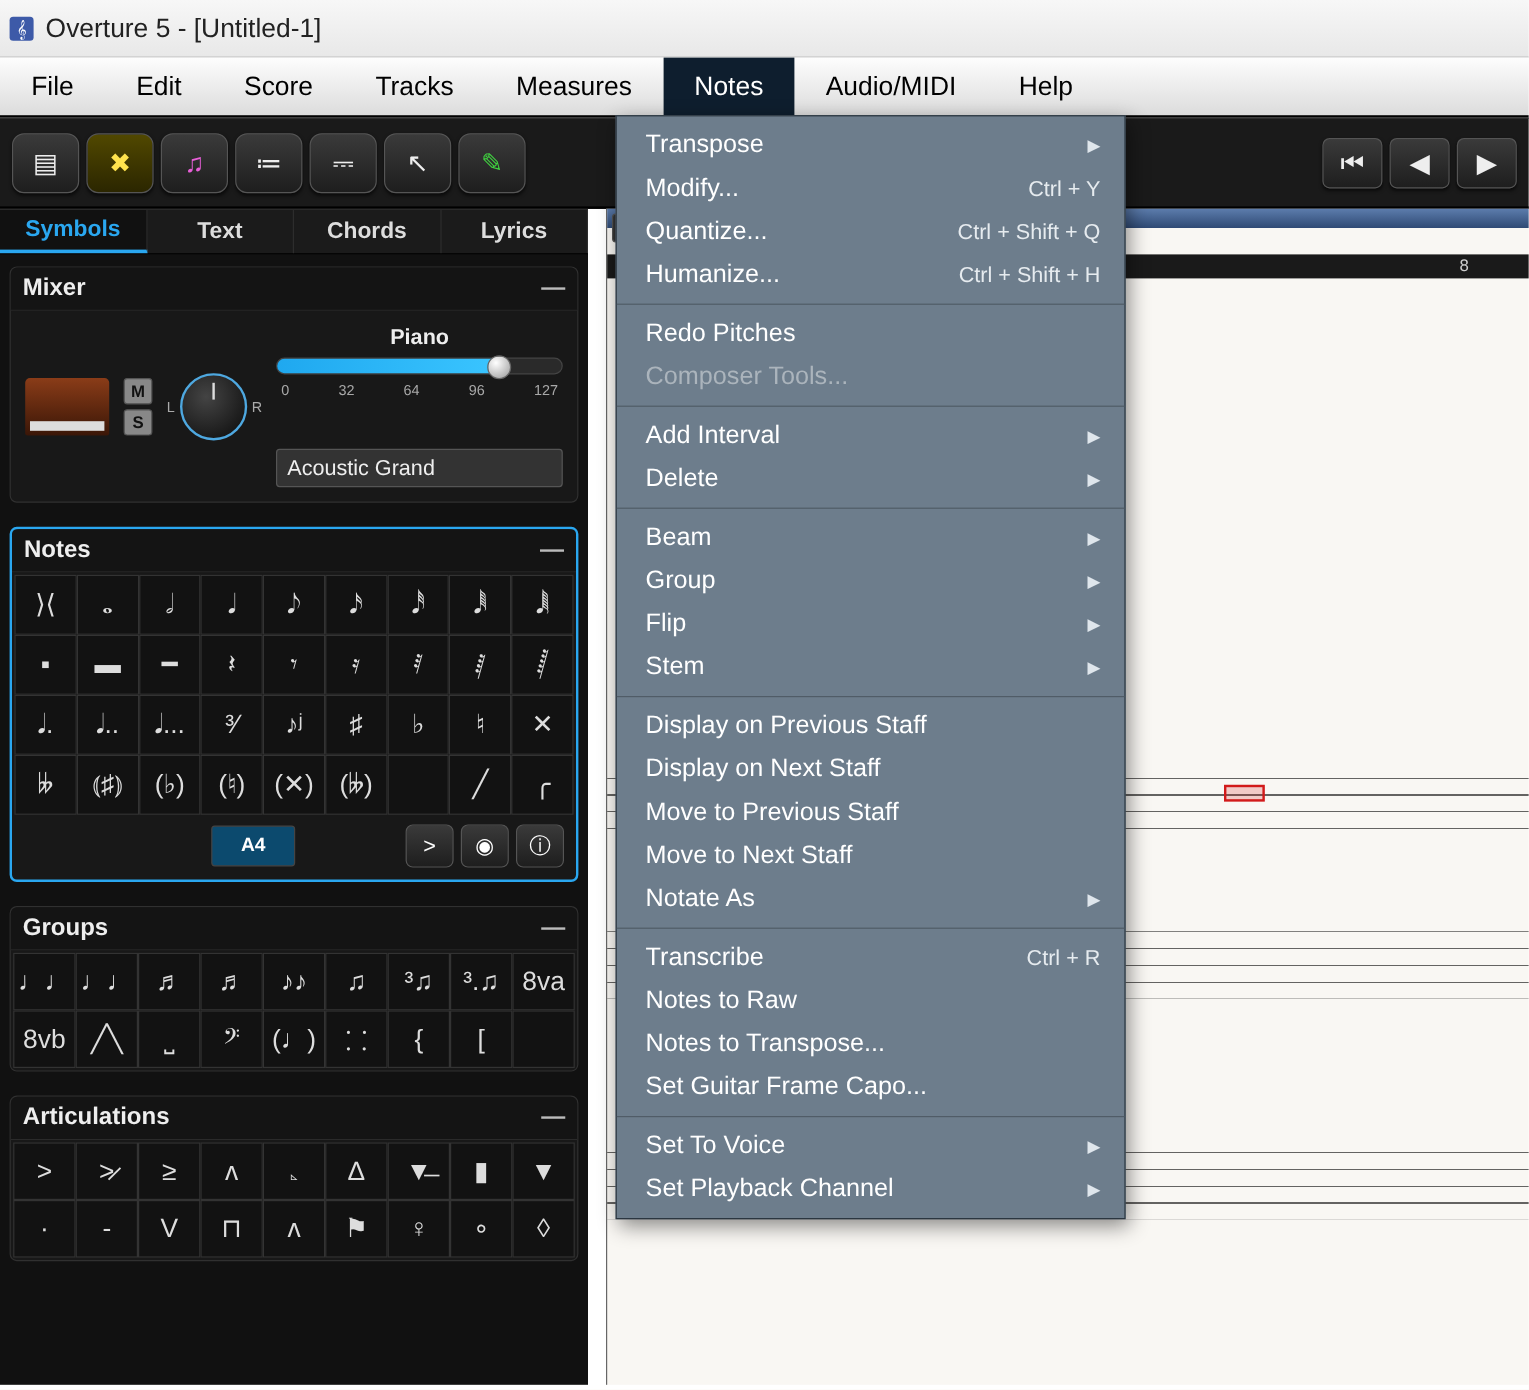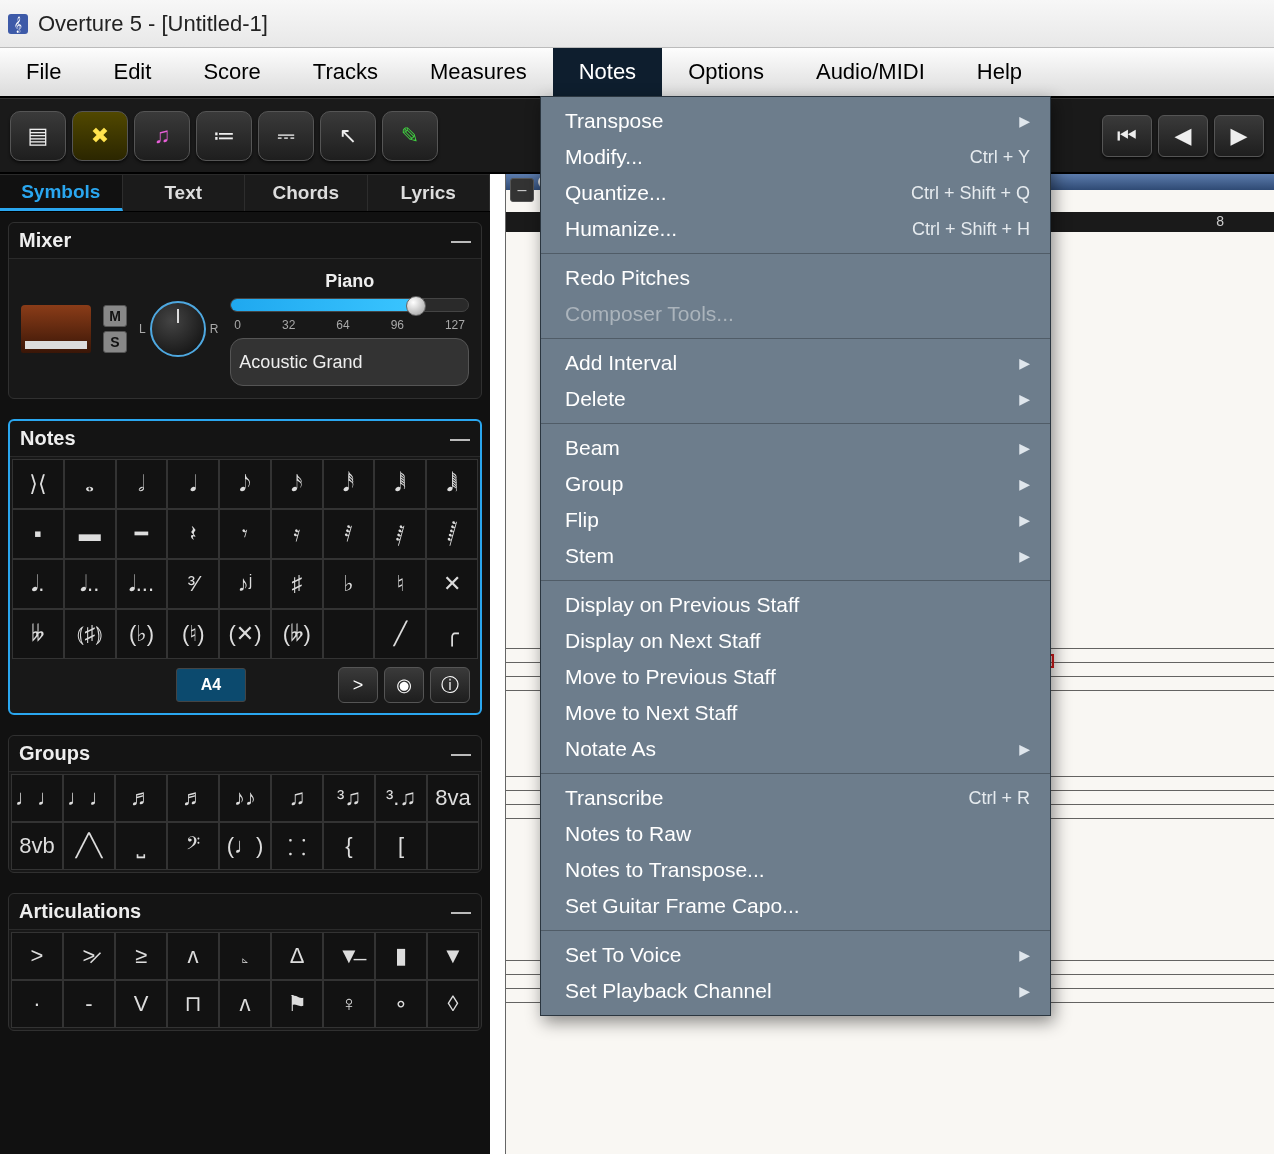--- a/index.html
+++ b/index.html
@@ -41,40 +41,40 @@
   .msbtn { width:24px; height:22px; background:#888; border:1px solid #555; border-radius:3px; font-size:14px; font-weight:700; color:#111; display:flex; align-items:center; justify-content:center; cursor:pointer; }
   .knob-wrap { display:flex; align-items:center; gap:4px; color:#aaa; font-size:12px; }
   .knob { width:56px; height:56px; border-radius:50%; background:radial-gradient(circle at 38% 34%, #444,#0a0a0a); border:2px solid #4ea8e0; position:relative; }
   .knob::after { content:""; position:absolute; left:50%; top:6px; width:2px; height:14px; background:#ddd; transform:translateX(-50%); }
   .mixer-right { flex:1; display:flex; flex-direction:column; gap:6px; }
   .mixer-right .label { text-align:center; font-size:18px; font-weight:600; color:#eee; }
   .volume { height:14px; background:#2a2a2a; border:1px solid #444; border-radius:8px; position:relative; }
   .volume::before { content:""; position:absolute; left:0; top:0; height:100%; width:78%; background:linear-gradient(90deg,#1fa8ef,#3ac5ff); border-radius:8px 0 0 8px; }
   .volume .thumb { position:absolute; left:calc(78% - 10px); top:-3px; width:20px; height:20px; background:radial-gradient(circle at 35% 30%,#fff,#999); border-radius:50%; border:1px solid #666; }
   .ticks { display:flex; justify-content:space-between; font-size:12px; color:#a8a8a8; padding:0 4px; }
-  .preset { height:48px; background:#333; border:1px solid #555; border-radius:13px; display:flex; align-items:center; padding:0 8px; font-size:18px; color:#eee; }
+  .preset { height:32px; background:#333; border:1px solid #555; border-radius:3px; display:flex; align-items:center; padding:0 8px; font-size:18px; color:#eee;margin-top:36px; }
 
   .grid { display:grid; grid-template-columns: repeat(9, 1fr); gap:0; padding:2px; }
   .cell { height:50px; background:#121212; border:1px solid #333; color:#ddd; display:flex; align-items:center; justify-content:center; font-size:22px; cursor:pointer; }
   .notes-footer { display:flex; align-items:center; gap:6px; padding:6px 10px 10px; }
   .a4 { width:70px; height:34px; background:#0c4a6e; border:1px solid #444; border-radius:3px; display:flex; align-items:center; justify-content:center; color:#fff; font-weight:700; cursor:pointer; }
   .sqbtn { width:40px; height:36px; background:linear-gradient(#3a3a3a,#1e1e1e); border:1px solid #555; border-radius:6px; color:#fff; display:flex; align-items:center; justify-content:center; font-size:18px; cursor:pointer; }
 
   .agrid .cell { height:48px; }
 
   .rightpane { flex:1; background:#f9f7f3; position:relative; border-left:1px solid #666; }
   .ruler { position:absolute; top:38px; left:0; right:0; height:20px; background:#1a1a1a; color:#ccc; font-size:14px; display:flex; align-items:center; }
   .ruler .tick8 { position:absolute; right:50px; top:1px; }
   .ruler-collapse { position:absolute; left:4px; top:4px; width:24px; height:24px; background:#333; border:1px solid #555; border-radius:3px; color:#ccc; text-align:center; line-height:22px; cursor:pointer; font-size:16px; }
   .hbar { position:absolute; top:0; left:0; right:0; height:16px; background:linear-gradient(#5c7cac,#2f4a74); }
   .hbar .thumb { position:absolute; top:2px; left:32px; width:12px; height:12px; border-radius:50%; background:radial-gradient(circle at 35% 30%,#fff,#888); }
   .redmark { position:absolute; top:480px; right:220px; width:34px; height:14px; border:2px solid #d21a1a; background:rgba(210,26,26,.2); }
 
   
-  .dropdown { position:absolute; left:540px; top:96px; width:511px; background:#6d7d8c; border:1px solid #2b3640; box-shadow:3px 6px 16px rgba(0,0,0,.45); z-index:100; }
+  .dropdown { position:absolute; left:513px; top:96px; width:425px; background:#6d7d8c; border:1px solid #2b3640; box-shadow:3px 6px 16px rgba(0,0,0,.45); z-index:100; }
   .dd-section { border-bottom:1px solid #505c67; padding:6px 0; }
   .dd-section:last-child { border-bottom:none; }
   .dd-item { height:36px; display:flex; align-items:center; justify-content:space-between; padding:0 20px 0 24px; color:#fff; font-size:21px; cursor:pointer; }
   .dd-item.disabled { color:#abb4bc; }
   .dd-item .sc { font-size:18px; color:#e6ebef; }
   .dd-item .arrow { color:#dfe6ec; font-size:14px; }
 
   .staff-lines { position:absolute; top:474px; left:0; right:0; height:56px; background:
     repeating-linear-gradient(to bottom, #000 0 1px, transparent 1px 14px);
     opacity:.6; }
@@ -92,21 +92,20 @@
   <span>Overture 5 - [Untitled-1]</span>
 </div>
 
 <div class="menubar" id="menubar">
     <div class="menuitem">File</div>
     <div class="menuitem">Edit</div>
     <div class="menuitem">Score</div>
     <div class="menuitem">Tracks</div>
     <div class="menuitem">Measures</div>
     <div class="menuitem active">Notes</div>
-    <div class="menuitem">Options</div>
     <div class="menuitem">Audio/MIDI</div>
     <div class="menuitem">Help</div>
   </div>
 
 <div class="toolbar">
   <div class="tgroup" id="tb-left">
       <div class="tbtn">▤</div>
       <div class="tbtn tools">✖</div>
       <div class="tbtn music">♫</div>
       <div class="tbtn">≔</div>

